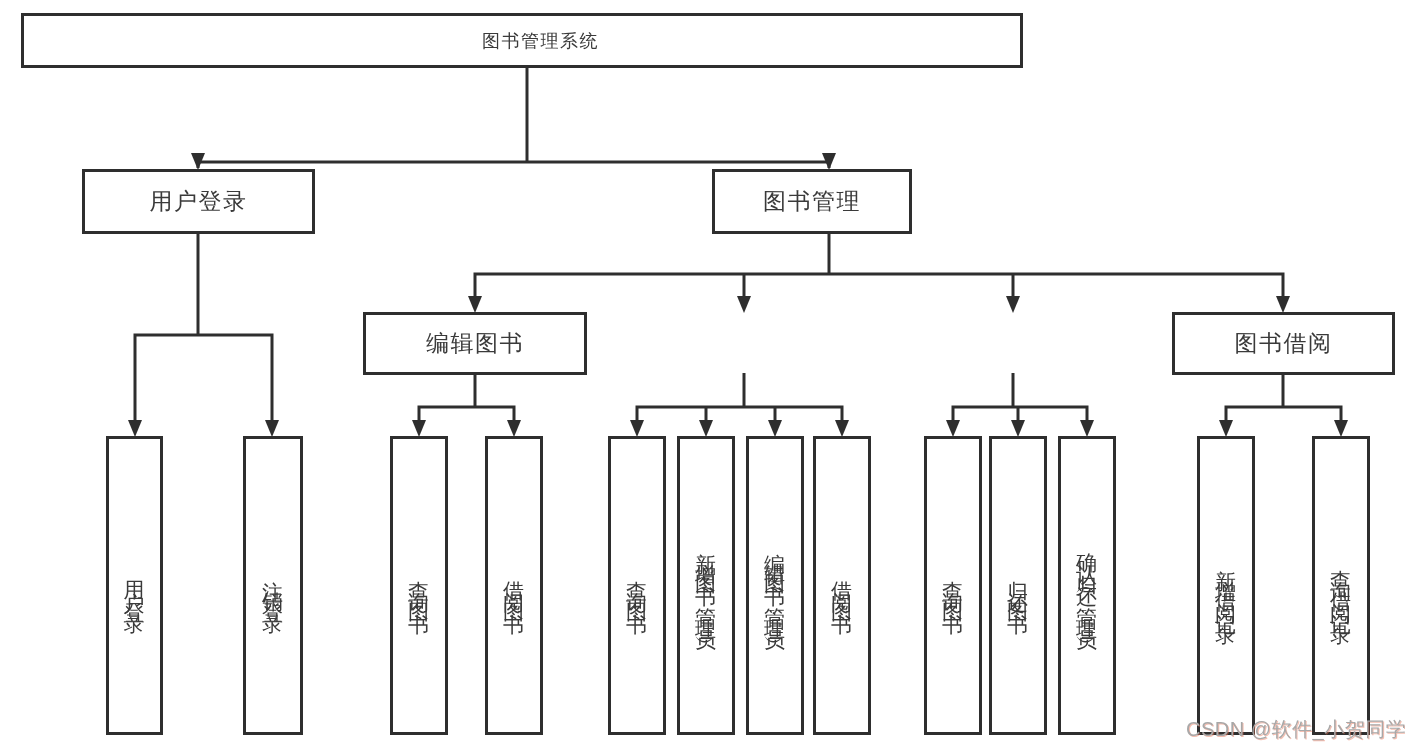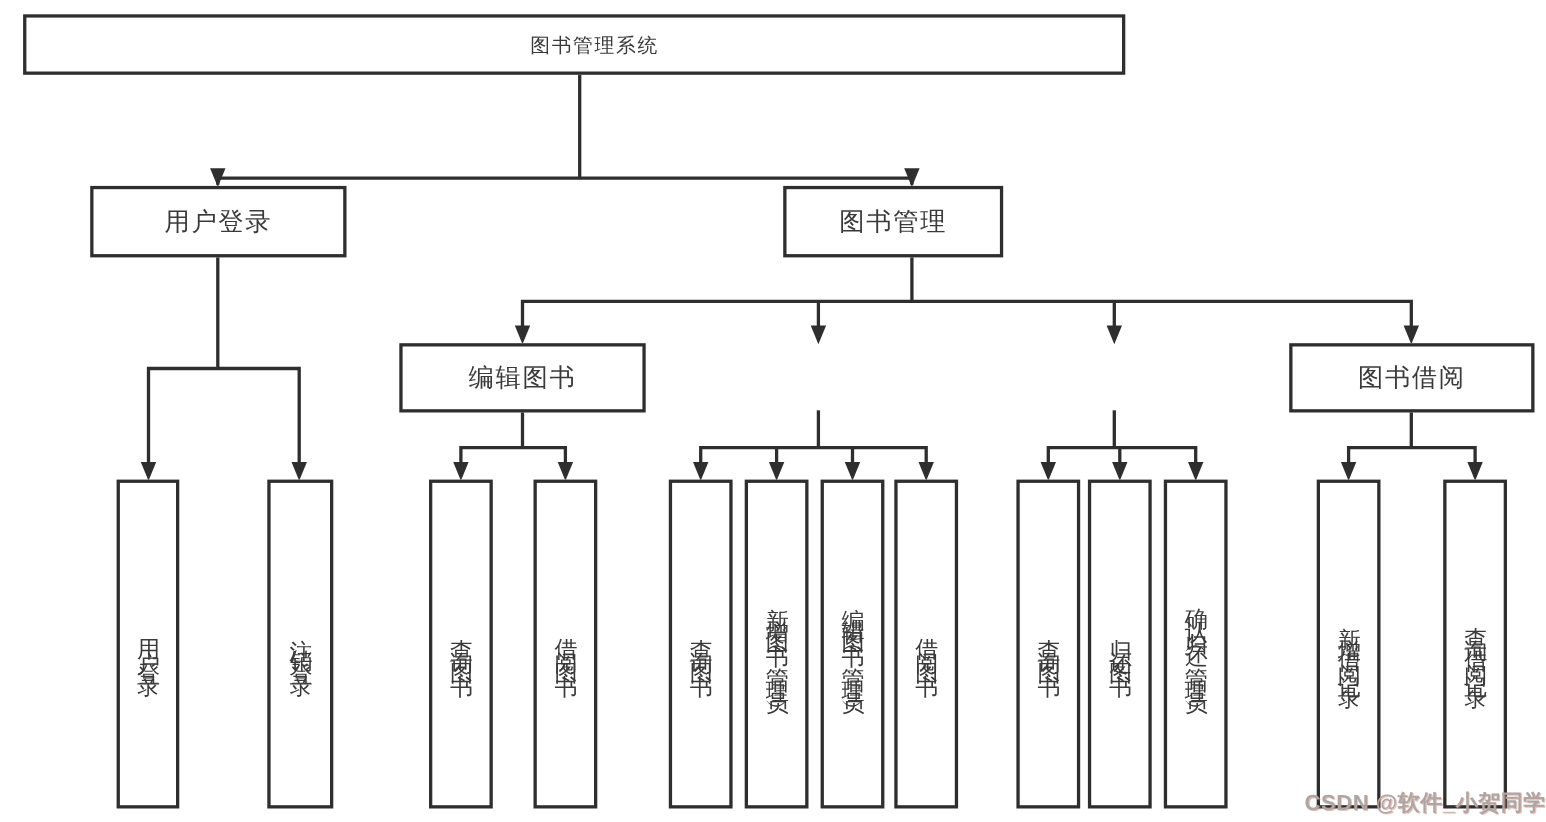--- a/index.html
+++ b/index.html
@@ -24,21 +24,20 @@
   .v-node span {
     writing-mode:vertical-rl; text-orientation:mixed;
     font-size:21px; letter-spacing:11px; line-height:1.2;
     color:#3a3a3a;
   }
   .watermark {
     position:absolute; left:1186px; top:716px;
     font-size:20px; color:#a8a8a8; letter-spacing:0.5px;
     text-shadow:1px 1px 0 rgba(232,110,80,0.45);
     white-space:nowrap;
-    font-weight:bold;
   }
 </style>
 </head>
 <body>
 
 <div id="canvas">
 
   <svg id="connectors" width="1405" height="747" viewBox="0 0 1405 747" aria-hidden="true">
     <g>
 

